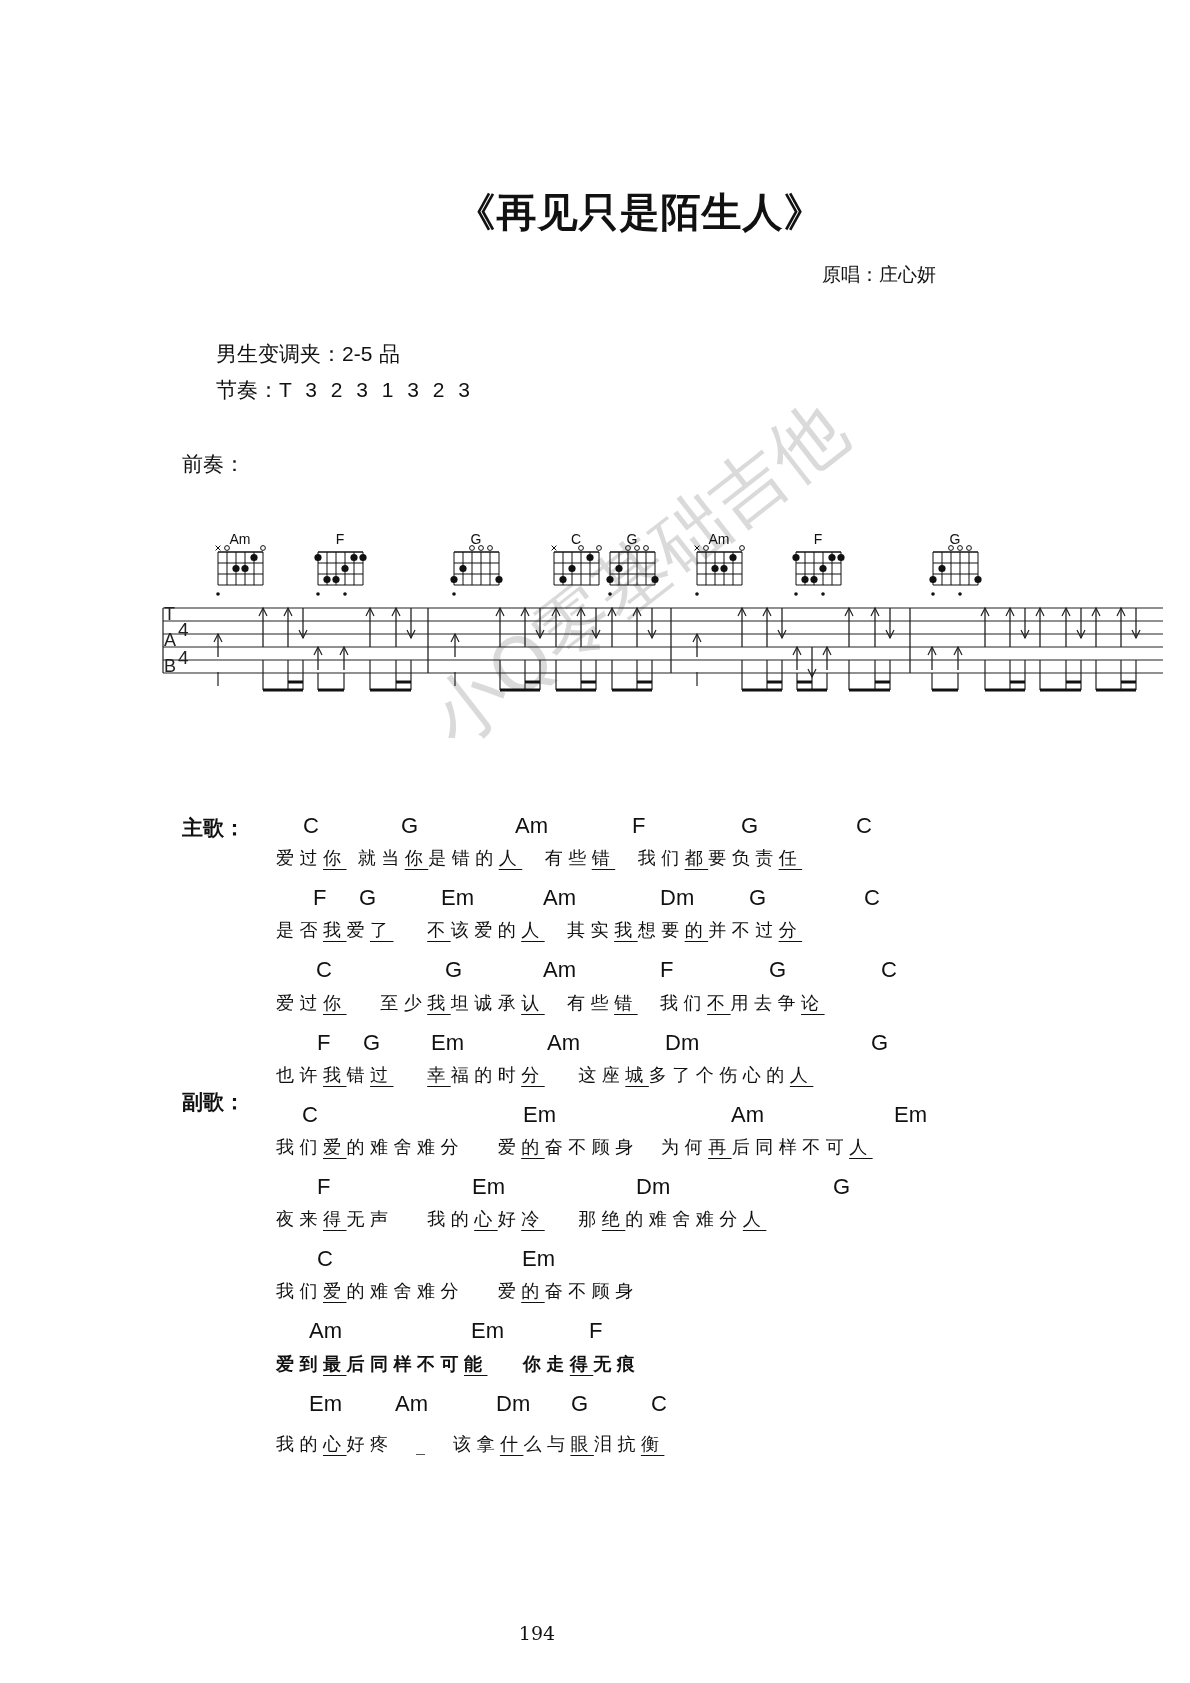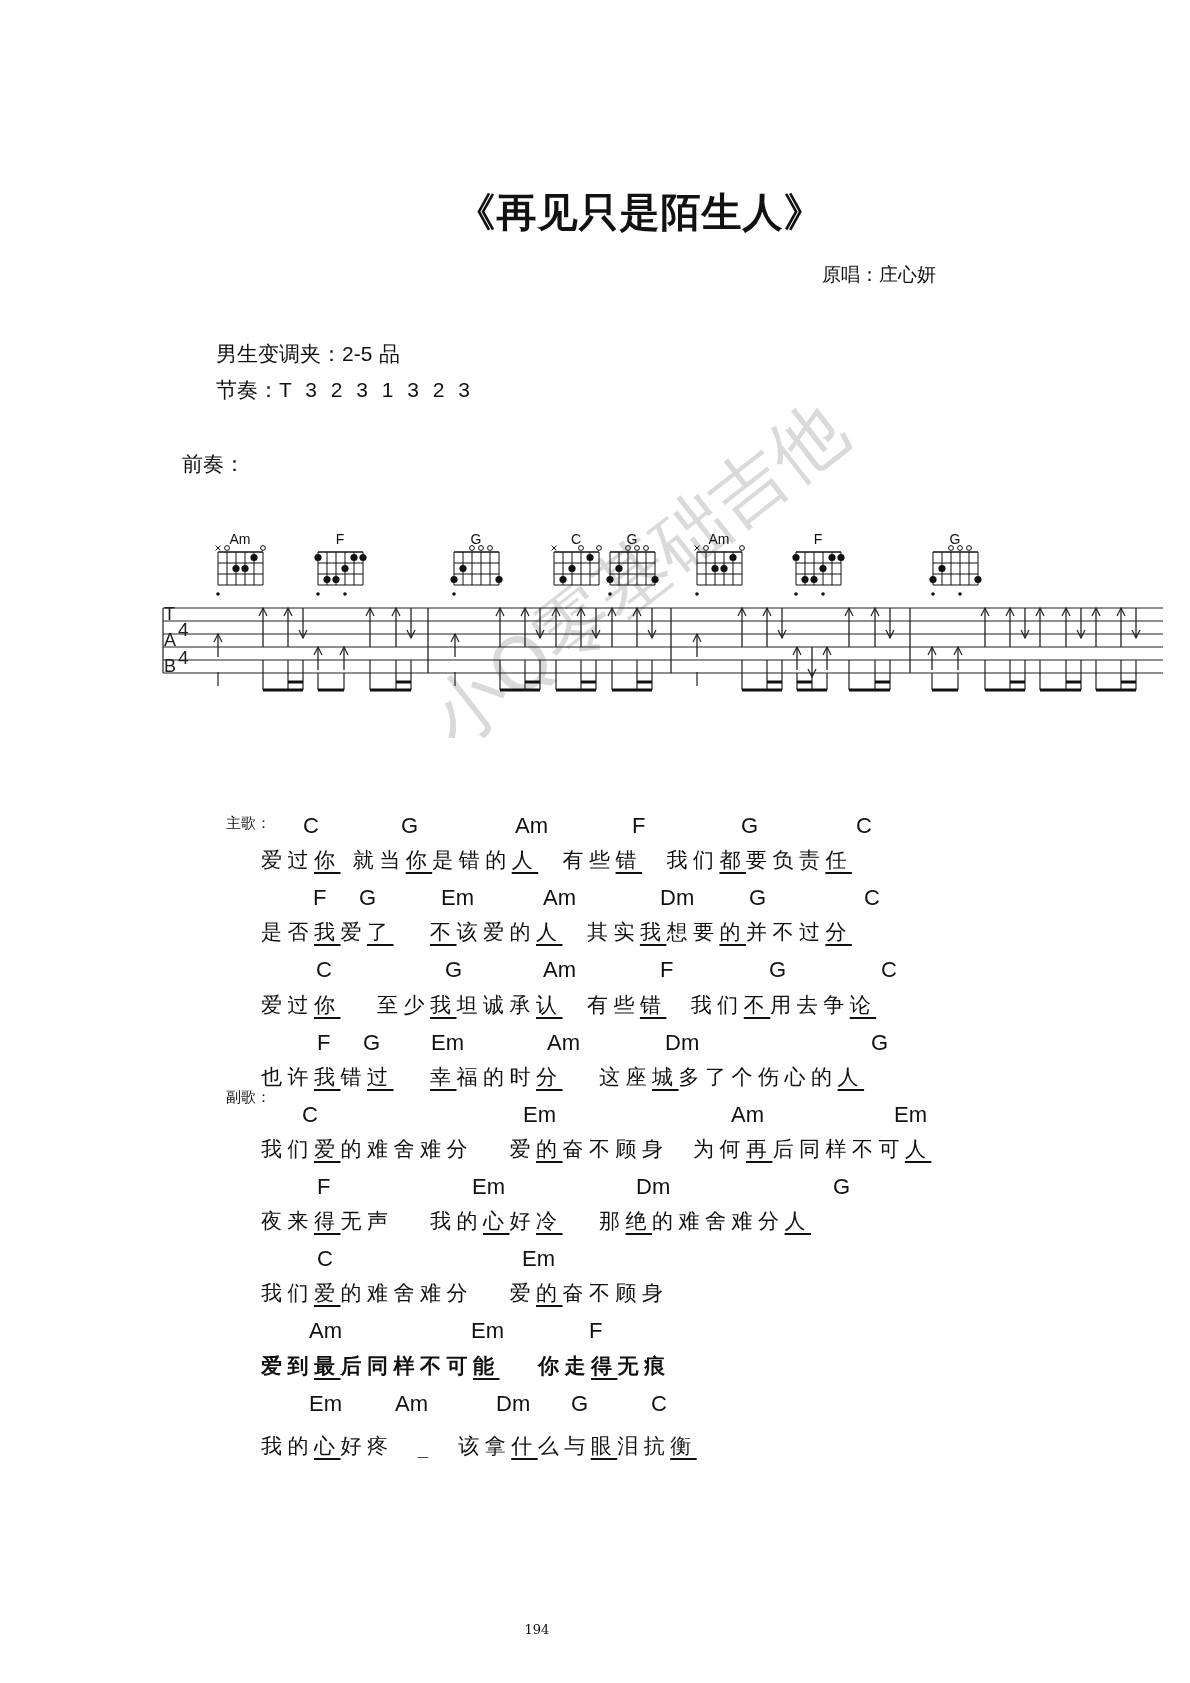--- a/index.html
+++ b/index.html
@@ -7,24 +7,24 @@
          font-family:"DejaVu Serif","Liberation Serif",serif; color:#111; }
   .abs { position:absolute; white-space:nowrap; }
   .title { top:185px; left:0; width:1280px; text-align:center; font-size:40px; font-weight:bold;
            font-family:"DejaVu Serif",serif; letter-spacing:1px; }
   .singer { top:262px; left:822px; font-size:19px; }
   .meta { left:182px; font-size:21px;margin-left:34px; }
   .meta .num { font-family:"Liberation Sans",sans-serif; }
   .section { left:182px; font-size:21px; font-weight:normal; }
   .chordrow { position:absolute; left:0; height:30px; font-family:"Liberation Sans",sans-serif; font-size:22px; }
   .chordrow span { position:absolute; top:0; }
-  .lyricrow { position:absolute; left:261px; font-size:21px; letter-spacing:5.5px; }
+  .lyricrow { position:absolute; left:276px; font-size:18px; letter-spacing:5.5px; }
   .lyricrow u { text-decoration:underline; text-underline-offset:5px; }
-  .label { position:absolute; left:182px; font-size:15px; font-weight:normal;margin-left:44px; }
-  .pagenum { top:1622px; left:0; width:1074px; text-align:center; font-size:13px; }
+  .label { position:absolute; left:182px; font-size:21px; font-weight:bold; }
+  .pagenum { top:1622px; left:0; width:1074px; text-align:center; font-size:19px; }
   .watermark { top:690px; left:410px; font-size:74px; color:rgba(150,150,150,0.35);
                transform:rotate(-38deg); transform-origin:left top; font-family:"DejaVu Sans",sans-serif; }
   svg text { font-family:"Liberation Sans",sans-serif; }
 </style>
 </head>
 <body>
 
 <div class="abs title">《再见只是陌生人》</div>
 <div class="abs singer">原唱：庄心妍</div>
 

